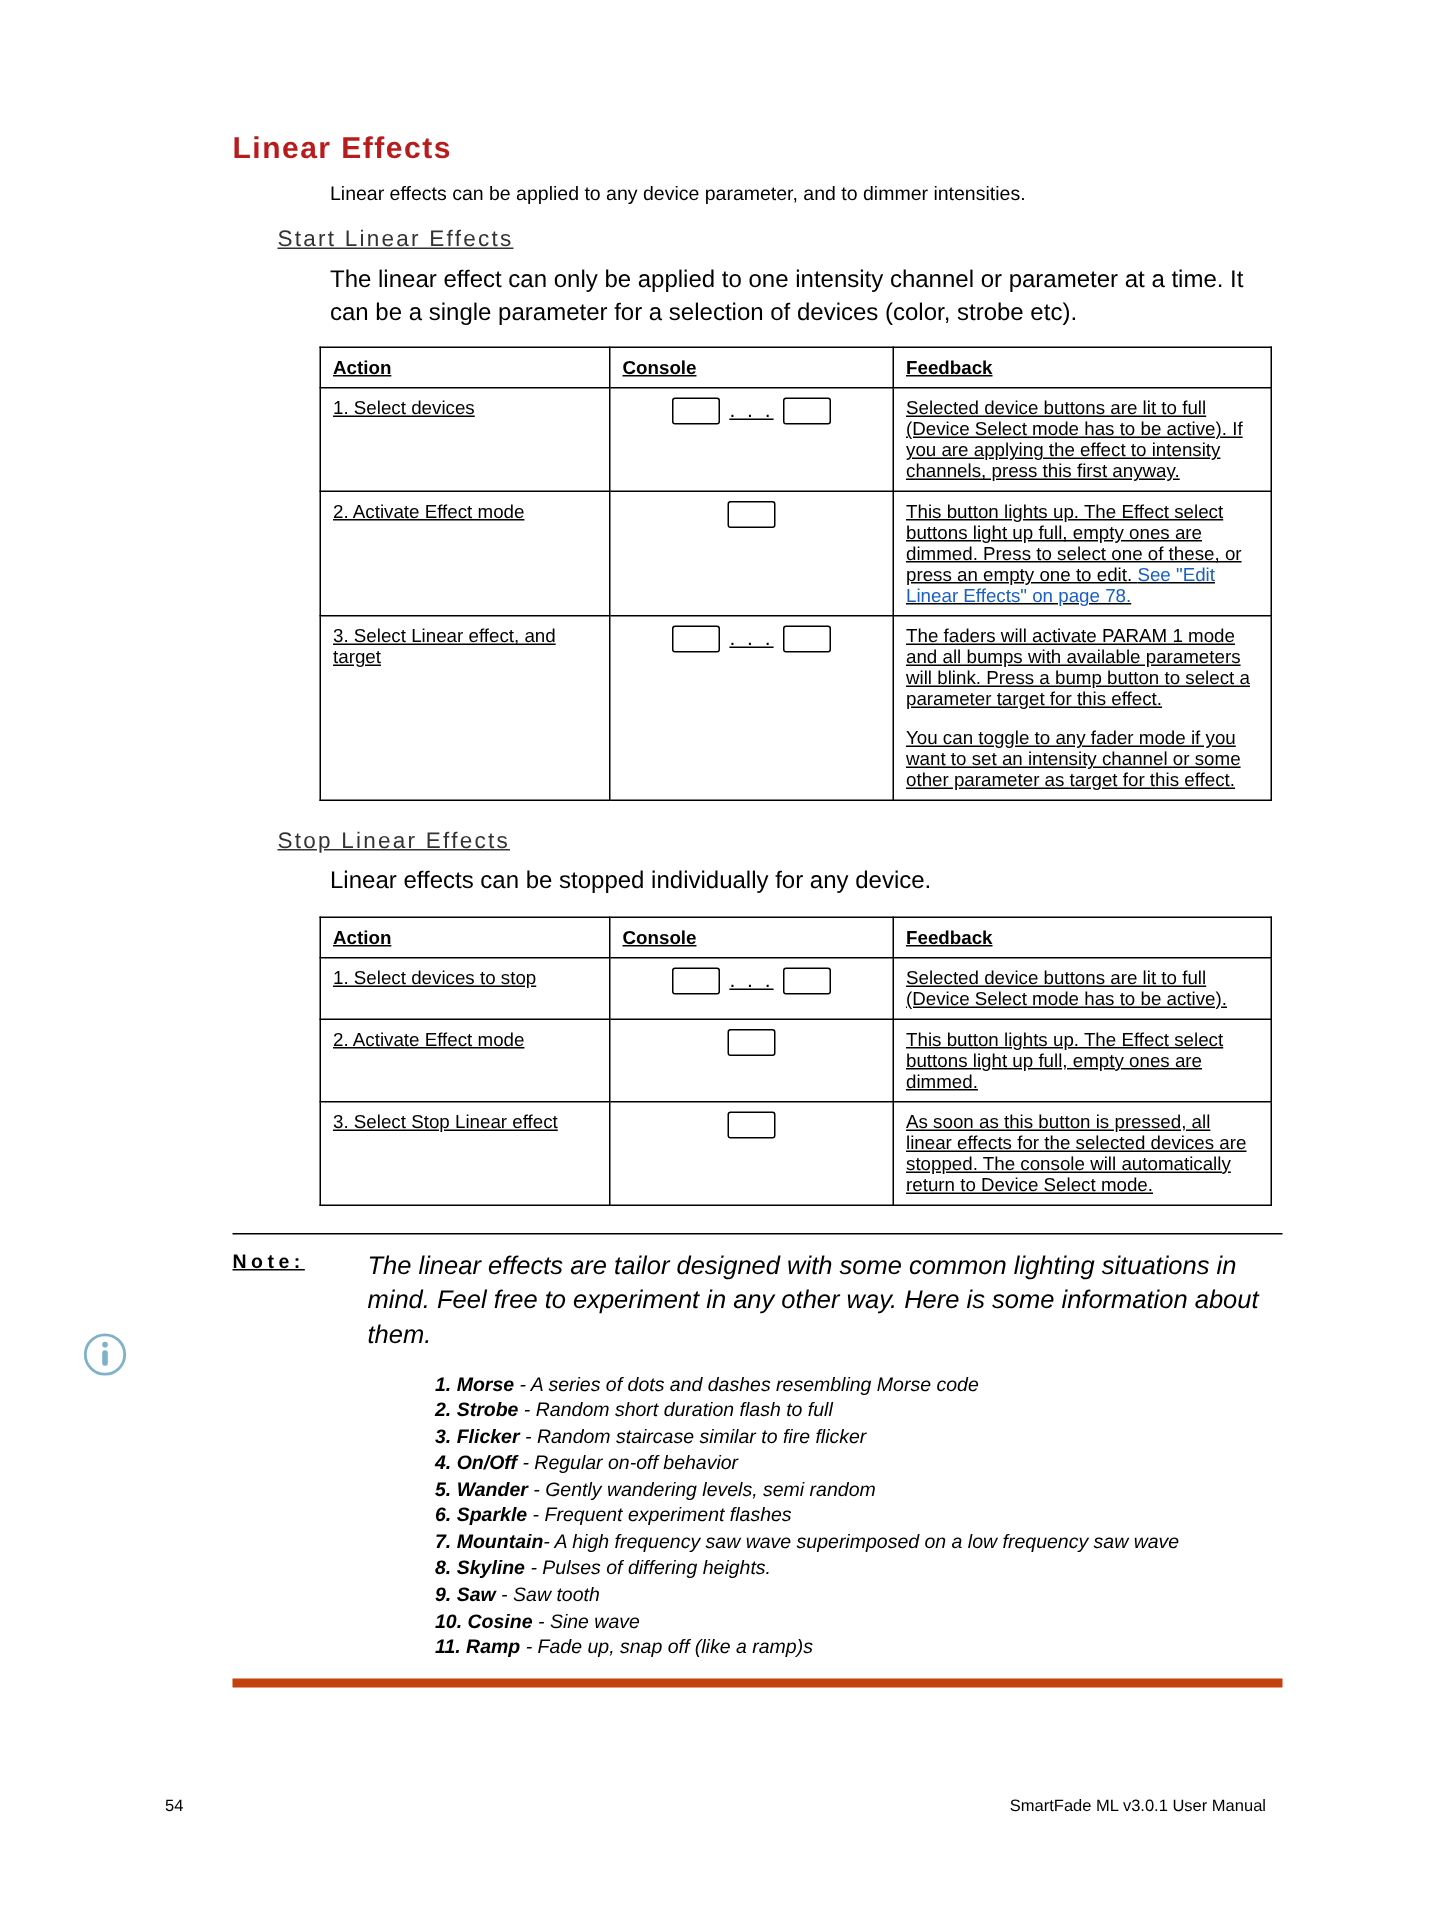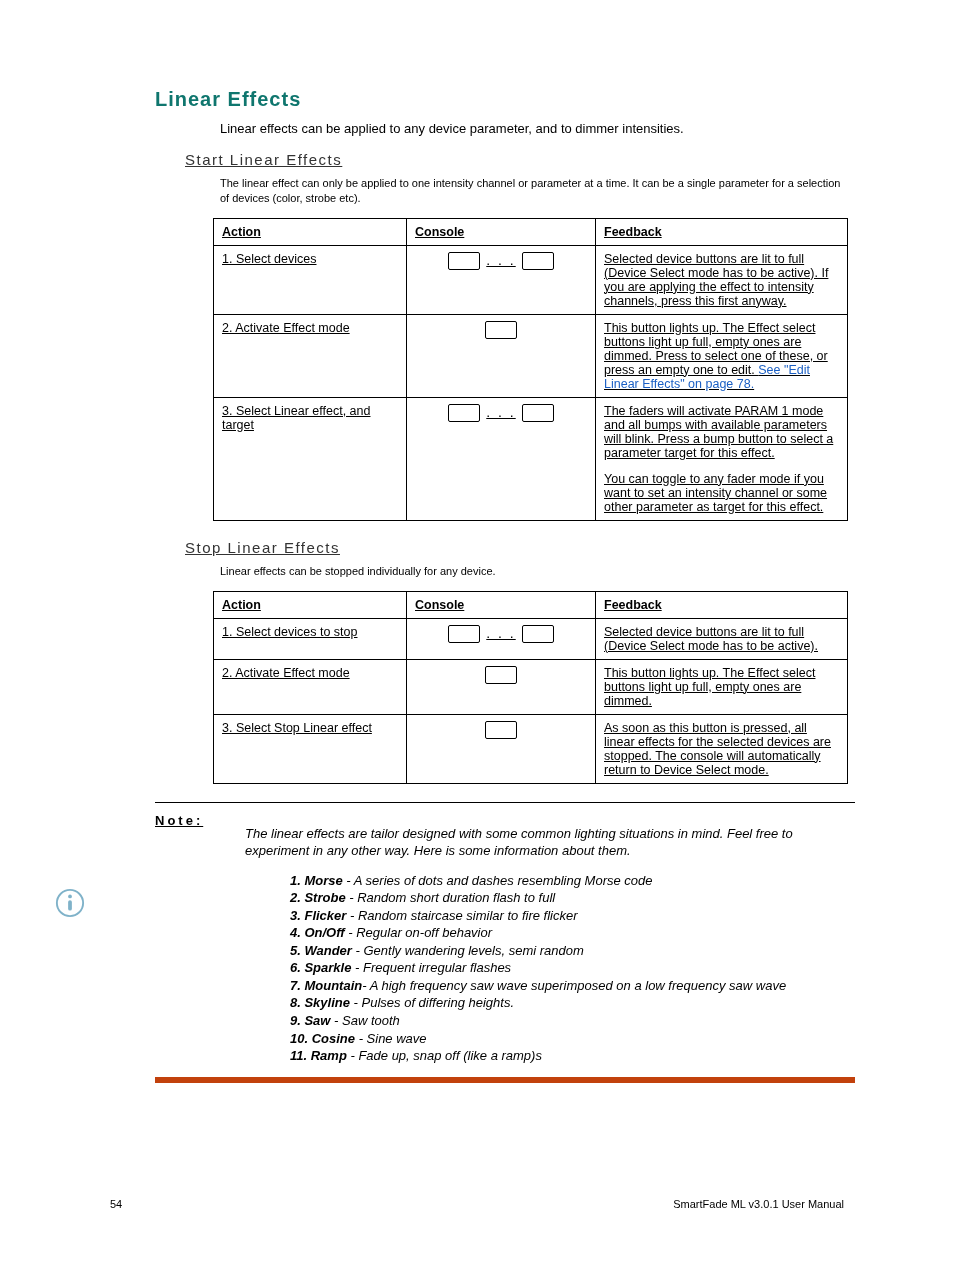--- a/index.html
+++ b/index.html
@@ -19,39 +19,39 @@
   .info-icon {
     position: absolute;
     left: 55px;
     top: 888px;
   }
   .info-icon svg { width: 30px; height: 30px; }
   h1.title {
     font-size: 20px;
     font-weight: bold;
     letter-spacing: 1px;
-    color: #0f766e;
+    color: #b91c1c;
     margin: 28px 0 10px 45px;
   }
   .intro {
     margin: 0 0 15px 110px;
     font-size: 13px;
     color: #000;
   }
   h2.subhead {
     font-size: 15px;
     font-weight: normal;
     letter-spacing: 1.5px;
     color: #333;
     margin: 15px 0 8px 75px;
     text-decoration: underline;
   }
   .para {
     margin: 0 0 12px 110px;
-    font-size: 11px;
+    font-size: 16px;
     line-height: 1.35;
   }
   table.proc {
     border-collapse: collapse;
     width: 635px;
     margin-left: 103px;
     margin-bottom: 18px;
   }
   table.proc th, table.proc td {
     border: 1px solid #000;
@@ -101,23 +101,22 @@
   .note-label {
     font-weight: bold;
     letter-spacing: 3px;
     text-decoration: underline;
     width: 90px;
     flex-shrink: 0;
     font-size: 13px;
   }
   .note-text {
     font-style: italic;
-    font-size: 13px;
+    font-size: 17px;
     line-height: 1.35;
-    margin-top: 12px;
   }
   .fx-list {
     margin: 12px 0 0 135px;
     font-size: 13px;
     line-height: 1.35;
   }
   .fx-item { font-style: italic; }
   .fx-item .fx-name { font-weight: bold; font-style: italic; }
   .footer {
     position: absolute;
@@ -242,21 +241,21 @@
     <div class="note-row">
       <div class="note-label">Note:</div>
       <div class="note-text">The linear effects are tailor designed with some common lighting situations in mind. Feel free to experiment in any other way. Here is some information about them.</div>
     </div>
     <div class="fx-list" id="fx-list">
         <div class="fx-item"><span class="fx-name">1. Morse</span><span> - A series of dots and dashes resembling Morse code</span></div>
         <div class="fx-item"><span class="fx-name">2. Strobe</span><span> - Random short duration flash to full</span></div>
         <div class="fx-item"><span class="fx-name">3. Flicker</span><span> - Random staircase similar to fire flicker</span></div>
         <div class="fx-item"><span class="fx-name">4. On/Off</span><span> - Regular on-off behavior</span></div>
         <div class="fx-item"><span class="fx-name">5. Wander</span><span> - Gently wandering levels, semi random</span></div>
-        <div class="fx-item"><span class="fx-name">6. Sparkle</span><span> - Frequent irregular flashes</span></div>
+        <div class="fx-item"><span class="fx-name">6. Sparkle</span><span> - Frequent experiment flashes</span></div>
         <div class="fx-item"><span class="fx-name">7. Mountain</span><span>- A high frequency saw wave superimposed on a low frequency saw wave</span></div>
         <div class="fx-item"><span class="fx-name">8. Skyline</span><span> - Pulses of differing heights.</span></div>
         <div class="fx-item"><span class="fx-name">9. Saw</span><span> - Saw tooth</span></div>
         <div class="fx-item"><span class="fx-name">10. Cosine</span><span> - Sine wave</span></div>
         <div class="fx-item"><span class="fx-name">11. Ramp</span><span> - Fade up, snap off (like a ramp)s</span></div>
       </div>
   </div>
 
   <div class="footer">
     <span>54</span>

